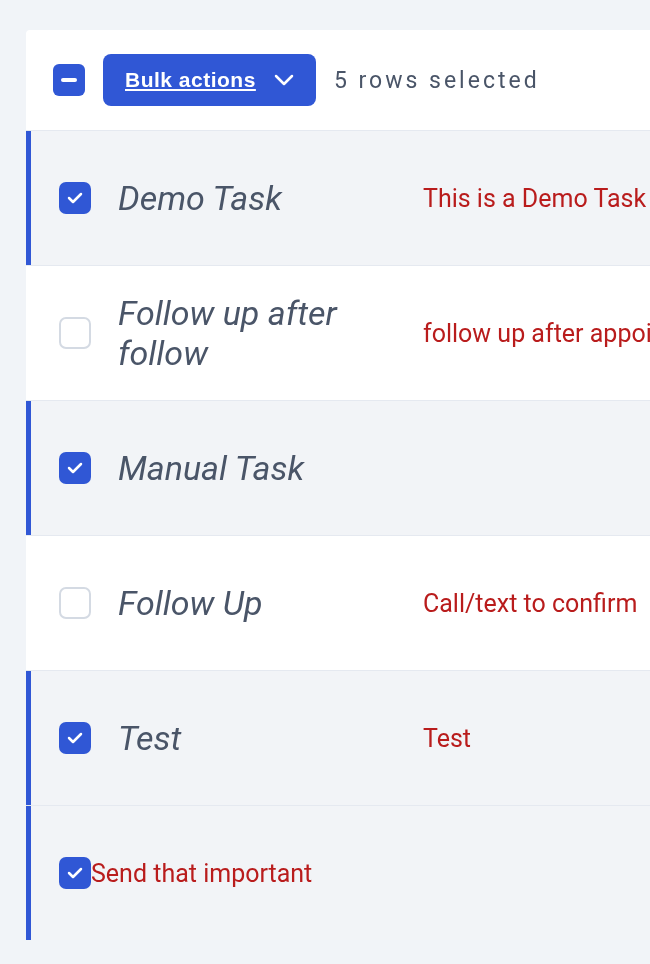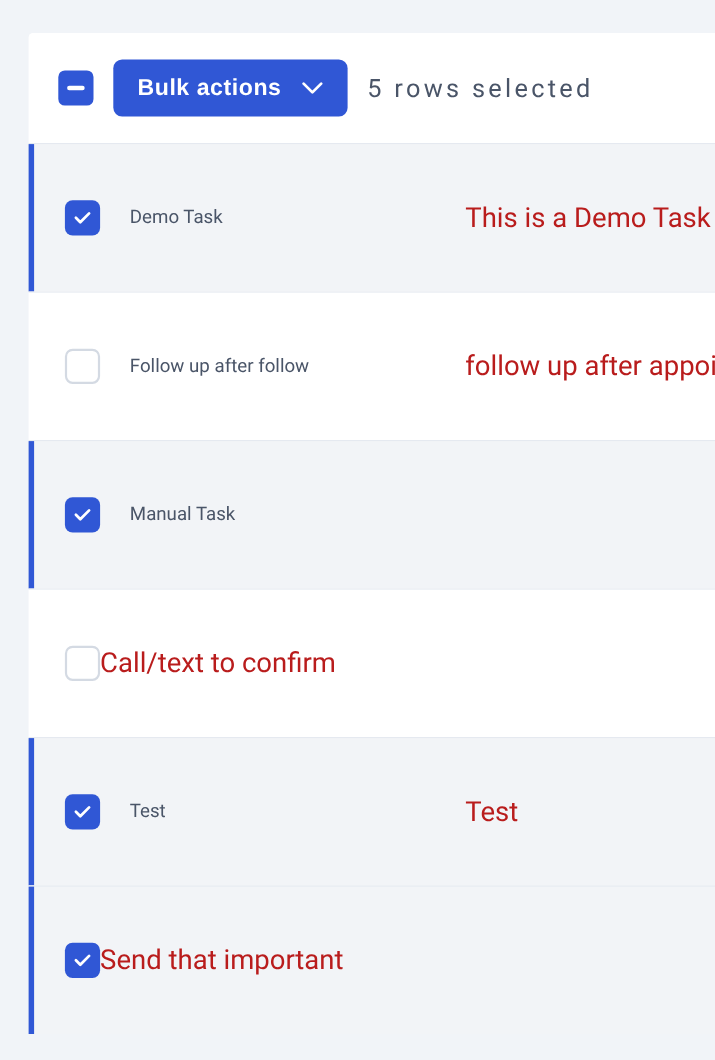--- a/index.html
+++ b/index.html
@@ -50,20 +50,21 @@
       border: none;
       border-radius: 8px;
       padding: 14px 22px;
       font-size: 21px;
       font-weight: 600;
       letter-spacing: 0.5px;
       display: flex;
       align-items: center;
       gap: 18px;
       cursor: pointer;
+      text-decoration: underline;
     }
     .chevron-down {
       width: 20px;
       height: 12px;
       display: flex;
       align-items: center;
       justify-content: center;
     }
     .chevron-down svg {
       width: 20px;
@@ -111,25 +112,26 @@
     .row-checkbox.unchecked {
       background: #ffffff;
       border: 2px solid #d4dae3;
     }
     .checkmark {
       width: 16px;
       height: 12px;
     }
     .row-title {
       color: #4a5568;
-      font-size: 17px;
+      font-size: 34px;
       font-weight: 400;
       margin-left: 27px;
       width: 305px;
       flex-shrink: 0;
+      font-style: italic;
     }
     .row-description {
       color: #b91c1c;
       font-size: 25px;
       font-weight: 400;
       white-space: nowrap;
     }
   </style>
 </head>
 <body>
@@ -171,20 +173,21 @@
       <svg class="checkmark" viewBox="0 0 16 12" fill="none" stroke="#ffffff" stroke-width="2.5" stroke-linecap="round" stroke-linejoin="round">
         <polyline points="2,6 6,10 14,2"></polyline>
       </svg>
     </div>
     <div class="row-title">Manual Task</div>
     <div class="row-description"></div>
   </div>
 
   <div class="table-row">
     <div class="row-checkbox unchecked"></div>
+    <div class="row-title">Follow Up</div>
     <div class="row-description">Call/text to confirm</div>
   </div>
 
   <div class="table-row selected">
     <div class="row-checkbox checked">
       <svg class="checkmark" viewBox="0 0 16 12" fill="none" stroke="#ffffff" stroke-width="2.5" stroke-linecap="round" stroke-linejoin="round">
         <polyline points="2,6 6,10 14,2"></polyline>
       </svg>
     </div>
     <div class="row-title">Test</div>

